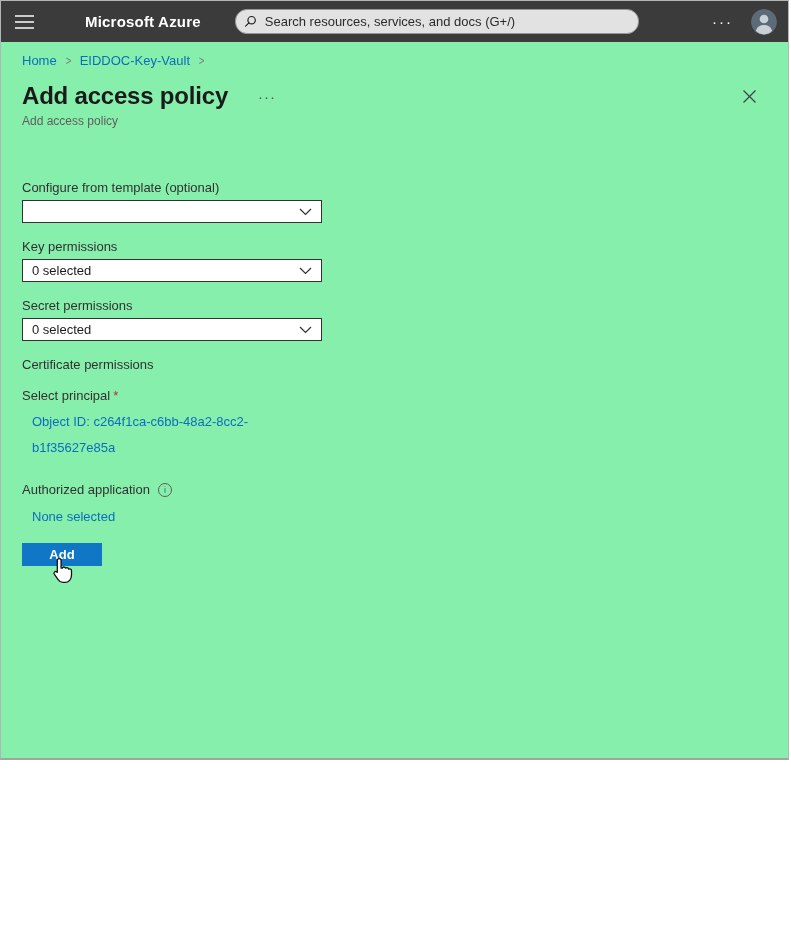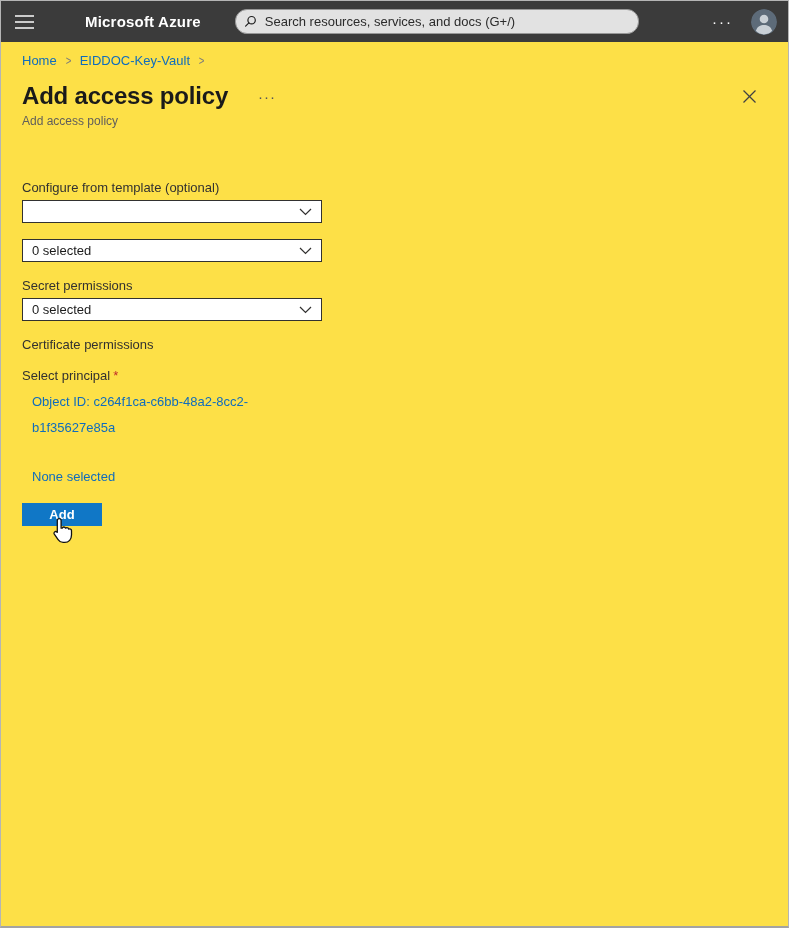--- a/index.html
+++ b/index.html
@@ -1,20 +1,20 @@
 <!DOCTYPE html>
 <html><head>
 <meta charset="utf-8">
 <style>
   * { margin:0; padding:0; box-sizing:border-box; }
   html,body { background:#fff; }
   body { font-family:"Liberation Sans", sans-serif; }
   .window {
-    position:relative; width:789px; height:928px; overflow:hidden;
-    border:1px solid #b5b5b5; border-bottom:2px solid #a3a3a3; background:#fde047;
+    position:relative; width:789px; height:760px; overflow:hidden;
+    border:1px solid #b5b5b5; border-bottom:2px solid #a3a3a3; background:#86efac;
   }
   
   .topbar {
     height:41px; background:#3b3b3b; display:flex; align-items:center;
     padding:0 11px 0 14px;
   }
   .hamburger { width:34px; height:30px; background:transparent; border:none; display:flex;
     flex-direction:column; justify-content:center; gap:4px; cursor:pointer; }
   .hamburger span { display:block; width:19px; height:2px; background:#cbcbcb; }
   .brand { color:#fff; font-size:15px; font-weight:700; margin-left:36px; letter-spacing:.2px; white-space:nowrap; }
@@ -132,20 +132,21 @@
         <div class="field-label">Configure from template (optional)</div>
         <div class="dropdown">
           <span class="value"></span>
           <svg width="13" height="8" viewBox="0 0 13 8">
             <polyline points="1,1 6.5,6.5 12,1" fill="none" stroke="#323130" stroke-width="1.2"></polyline>
           </svg>
         </div>
       </div>
 
       <div class="field-group">
+        <div class="field-label">Key permissions</div>
         <div class="dropdown">
           <span class="value">0 selected</span>
           <svg width="13" height="8" viewBox="0 0 13 8">
             <polyline points="1,1 6.5,6.5 12,1" fill="none" stroke="#323130" stroke-width="1.2"></polyline>
           </svg>
         </div>
       </div>
 
       <div class="field-group">
         <div class="field-label">Secret permissions</div>
@@ -161,20 +162,24 @@
         <div class="field-label">Certificate permissions</div>
       </div>
 
       <div class="field-group">
         <div class="field-label">
           <span>Select principal</span><span class="req">*</span>
         </div>
         <a class="object-id">Object ID: c264f1ca-c6bb-48a2-8cc2-b1f35627e85a</a>
       </div>
 
+      <div class="auth-row">
+        <span class="field-label">Authorized application</span>
+        <span class="info-icon">i</span>
+      </div>
       <a class="none-selected">None selected</a>
 
       <div class="add-wrap">
         <button class="add-btn">Add</button>
         <svg class="cursor-icon" width="23" height="27" viewBox="0 0 23 27">
           <path d="M8.2 1.6 C9.3 1.6 10.1 2.4 10.1 3.5 L10.1 11.2 L11.2 11.2 C11.4 10.5 12 10 12.8 10 C13.6 10 14.3 10.5 14.6 11.2 C14.9 10.9 15.4 10.7 15.9 10.7 C16.8 10.7 17.5 11.3 17.7 12.1 C18 11.95 18.3 11.9 18.6 11.9 C19.7 11.9 20.5 12.7 20.5 13.8 L20.5 18.1 C20.5 22.3 17.8 25.4 13.8 25.4 L12.1 25.4 C9.9 25.4 8.4 24.5 7.1 22.6 L3.3 17.2 C2.7 16.3 3 15.2 3.9 14.7 C4.7 14.3 5.6 14.5 6.3 15.3 L6.3 3.5 C6.3 2.4 7.1 1.6 8.2 1.6 Z" fill="#ffffff" stroke="#111111" stroke-width="1.3" stroke-linejoin="round"></path>
         </svg>
       </div>
 
     </div>

